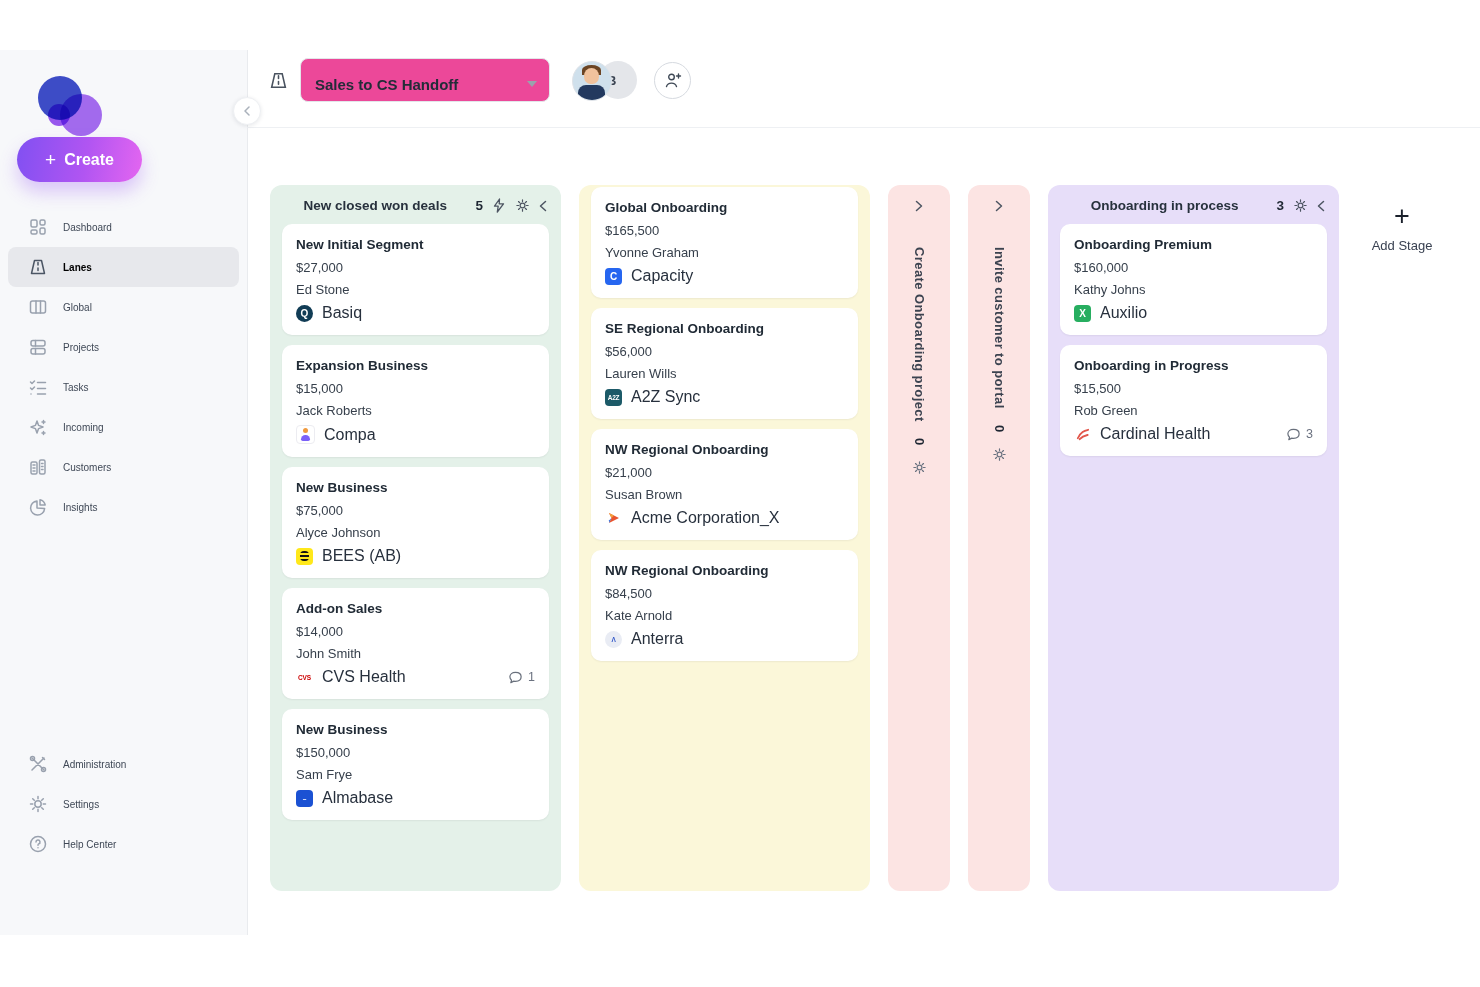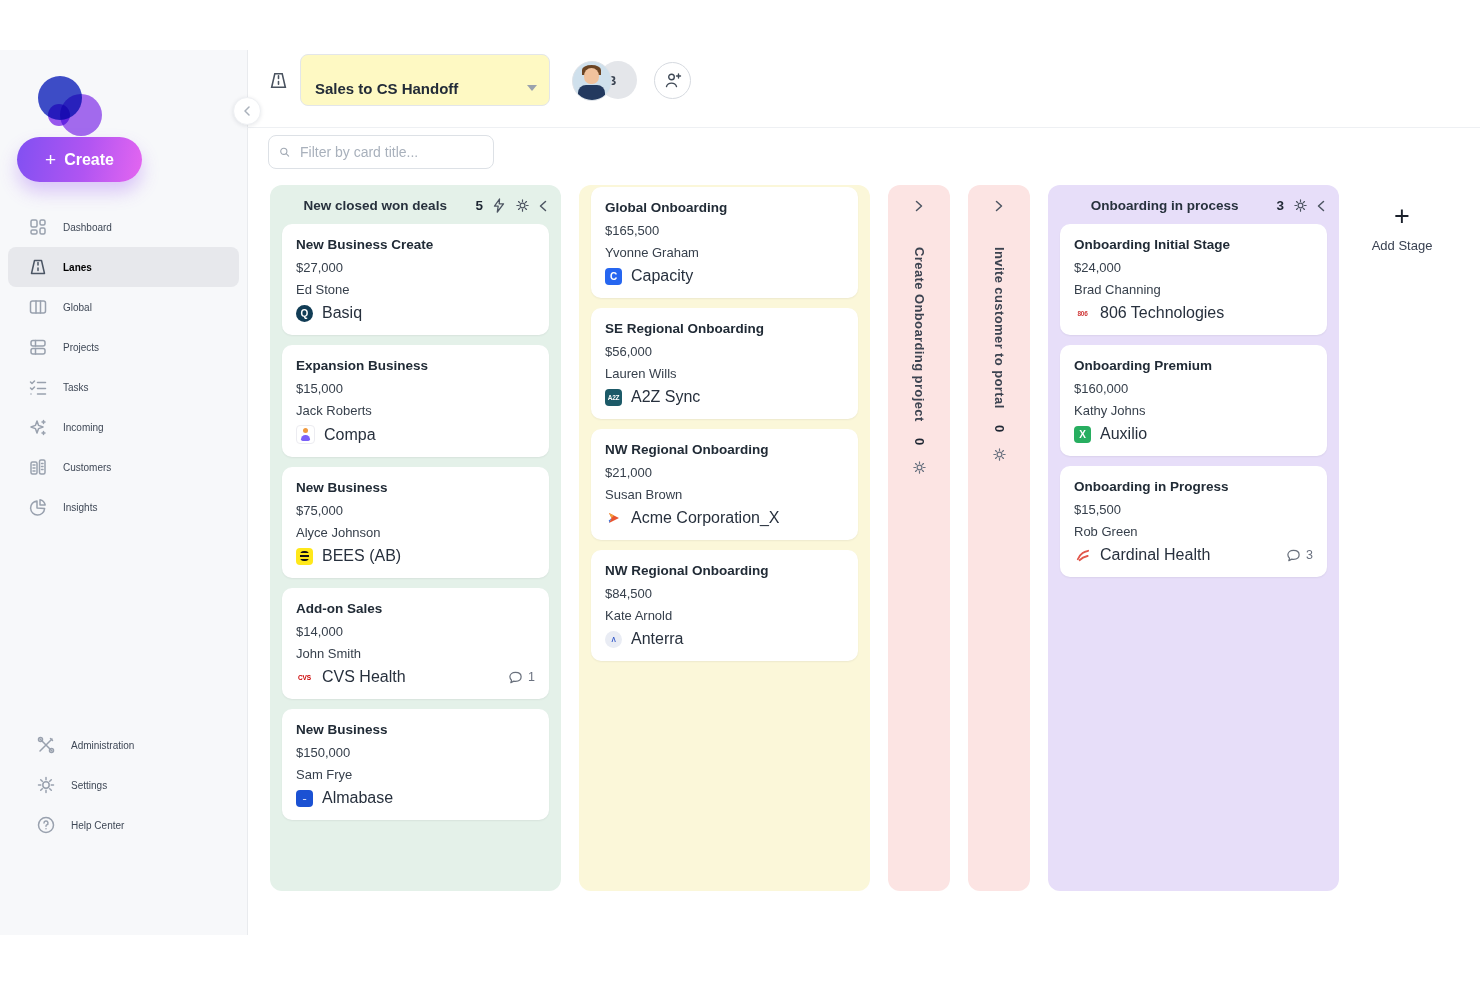--- a/index.html
+++ b/index.html
@@ -10,36 +10,36 @@
   .sidebar{position:absolute;left:0;top:50px;width:247px;height:885px;background:#f7f8fa;border-right:1px solid #e9ebee;}
   .logo{position:absolute;left:38px;top:26px;width:70px;height:62px;}
   .logo .c1{position:absolute;left:0;top:0;width:44px;height:44px;border-radius:50%;background:#3d4cc6;}
   .logo .c2{position:absolute;left:22px;top:18px;width:42px;height:42px;border-radius:50%;background:#a76df2;mix-blend-mode:multiply;}
   .logo .c3{position:absolute;left:10px;top:28px;width:22px;height:22px;border-radius:50%;background:#8b3df0;mix-blend-mode:multiply;opacity:.85;}
   .create-btn{position:absolute;left:17px;top:87px;width:125px;height:45px;border:none;border-radius:23px;
     background:linear-gradient(100deg,#8150f2 0%,#b155f2 55%,#e466f0 100%);color:#fff;font-size:16px;font-weight:700;
     display:flex;align-items:center;justify-content:center;gap:8px;box-shadow:0 10px 18px rgba(150,80,245,.30);cursor:pointer;font-family:inherit;}
   .create-btn .plus{font-size:19px;font-weight:400;line-height:1;}
   .nav{position:absolute;left:0;top:157px;width:247px;}
-  .nav.footer{top:675px;padding-left:8px;}
+  .nav.footer{top:694px;}
   .nav-item{display:flex;align-items:center;gap:15px;height:40px;padding:0 10px 0 20px;margin:0 8px;border-radius:8px;
     font-size:10px;color:#3f4856;cursor:pointer;}
   .nav-item.active{background:#e7e8ec;font-weight:600;color:#000000;}
   .nav-item svg{flex:0 0 auto;}
   .nav-ic{stroke:#99a1ae;fill:none;stroke-width:1.5;stroke-linecap:round;stroke-linejoin:round;}
   .nav-item.active .nav-ic{stroke:#4b5564;}
   .side-toggle{position:absolute;left:233px;top:97px;width:26px;height:26px;border-radius:50%;background:#fff;
     border:1px solid #eef0f3;box-shadow:0 1px 4px rgba(20,30,50,.10);display:flex;align-items:center;justify-content:center;
     color:#aab1bb;font-size:11px;z-index:5;cursor:pointer;}
 
   
   .topbar{position:absolute;left:268px;top:60px;height:40px;display:flex;align-items:center;}
   .tb-lanes-ic{color:#49525f;margin-right:11px;display:flex;}
   .board-select{display:flex;align-items:center;justify-content:space-between;width:222px;height:34px;border:1px solid #e3e6ea;
-    border-radius:8px;background:#fef9c3;padding:16px 12px 0 14px;cursor:pointer;}
+    border-radius:8px;background:#ec4899;padding:8px 12px 0 14px;cursor:pointer;}
   .board-select .bs-label{font-size:15px;font-weight:700;color:#232c38;}
   .caret{width:0;height:0;border-left:5px solid transparent;border-right:5px solid transparent;border-top:6px solid #9aa2ad;}
   .avatars{position:relative;width:66px;height:38px;margin-left:22px;}
   .avatar-initials{position:absolute;left:27px;top:0;width:38px;height:38px;border-radius:50%;background:#e4e6ea;
     display:flex;align-items:center;justify-content:flex-start;font-size:13px;font-weight:700;color:#3c4553;z-index:1;}
   .avatar-photo{position:absolute;left:0;top:0;width:38px;height:38px;border-radius:50%;background:#cfe0ec;
     border:1px solid #dfe3e8;overflow:hidden;z-index:2;cursor:pointer;}
   .avatar-photo .head{position:absolute;left:11px;top:6px;width:15px;height:16px;border-radius:50% 50% 45% 45%;background:#f0c29d;}
   .avatar-photo .hair{position:absolute;left:9px;top:3px;width:19px;height:10px;border-radius:50% 50% 0 0;background:#6b4423;}
   .avatar-photo .body{position:absolute;left:5px;top:23px;width:27px;height:16px;border-radius:8px 8px 0 0;background:#23395f;}
@@ -236,27 +236,20 @@
     <button class="invite-btn">
       <svg width="18" height="18" viewBox="0 0 18 18" fill="none" stroke="currentColor" stroke-width="1.4" stroke-linecap="round">
           <circle cx="7.5" cy="6" r="2.8"></circle>
           <path d="M2.5 15.5 a5.2 4.6 0 0 1 10 0"></path>
           <path d="M14.5 3 v4 M12.5 5 h4"></path>
         </svg>
     </button>
   </header>
   <div class="top-divider"></div>
 
-  <div class="filter-box">
-    <svg width="16" height="16" viewBox="0 0 16 16" fill="none" stroke="#a0a8b3" stroke-width="1.6" stroke-linecap="round">
-        <circle cx="7" cy="7" r="4.5"></circle>
-        <path d="M10.5 10.5 L14 14"></path>
-      </svg>
-    <input type="text" placeholder="Filter by card title..." style="">
-  </div>
 
   <main class="board">
 
     <section class="stage c-green">
       <header class="stage-head">
         <span class="stage-title">New closed won deals</span>
         <span class="stage-count">5</span>
         <span class="head-ic">
             <svg width="14" height="15" viewBox="0 0 14 15" fill="none" stroke="currentColor" stroke-width="1.3" stroke-linejoin="round">
               <path d="M7.5 1 L2.5 8.2 H6.2 L5.3 14 L11.5 5.8 H7.2 Z"></path>
@@ -269,21 +262,21 @@
             </svg>
           </span>
         <span class="head-ic">
             <svg width="8" height="12" viewBox="0 0 8 12" fill="none" stroke="currentColor" stroke-width="1.5" stroke-linecap="round" stroke-linejoin="round">
               <polyline points="6.5 1.5 1.5 6 6.5 10.5"></polyline>
             </svg>
           </span>
       </header>
       <div class="cards">
         <article class="card">
-          <div class="card-title">New Business Create</div>
+          <div class="card-title">New Initial Segment</div>
           <div class="card-value">$27,000</div>
           <div class="card-person">Ed Stone</div>
           <div class="card-foot">
               <span class="logo-chip k-text circle" style="background: rgb(17, 60, 85); color: rgb(255, 255, 255);">Q</span>
               <span class="company">Basiq</span>
             </div>
         </article>
         <article class="card">
           <div class="card-title">Expansion Business</div>
           <div class="card-value">$15,000</div>
@@ -415,29 +408,20 @@
             </svg>
           </span>
         <span class="head-ic">
             <svg width="8" height="12" viewBox="0 0 8 12" fill="none" stroke="currentColor" stroke-width="1.5" stroke-linecap="round" stroke-linejoin="round">
               <polyline points="6.5 1.5 1.5 6 6.5 10.5"></polyline>
             </svg>
           </span>
       </header>
       <div class="cards">
         <article class="card">
-          <div class="card-title">Onboarding Initial Stage</div>
-          <div class="card-value">$24,000</div>
-          <div class="card-person">Brad Channing</div>
-          <div class="card-foot">
-              <span class="logo-chip k-text small" style="background: transparent; color: rgb(208, 58, 58);">806</span>
-              <span class="company">806 Technologies</span>
-            </div>
-        </article>
-        <article class="card">
           <div class="card-title">Onboarding Premium</div>
           <div class="card-value">$160,000</div>
           <div class="card-person">Kathy Johns</div>
           <div class="card-foot">
               <span class="logo-chip k-text" style="background: rgb(39, 174, 96); color: rgb(255, 255, 255);">X</span>
               <span class="company">Auxilio</span>
             </div>
         </article>
         <article class="card">
           <div class="card-title">Onboarding in Progress</div>

